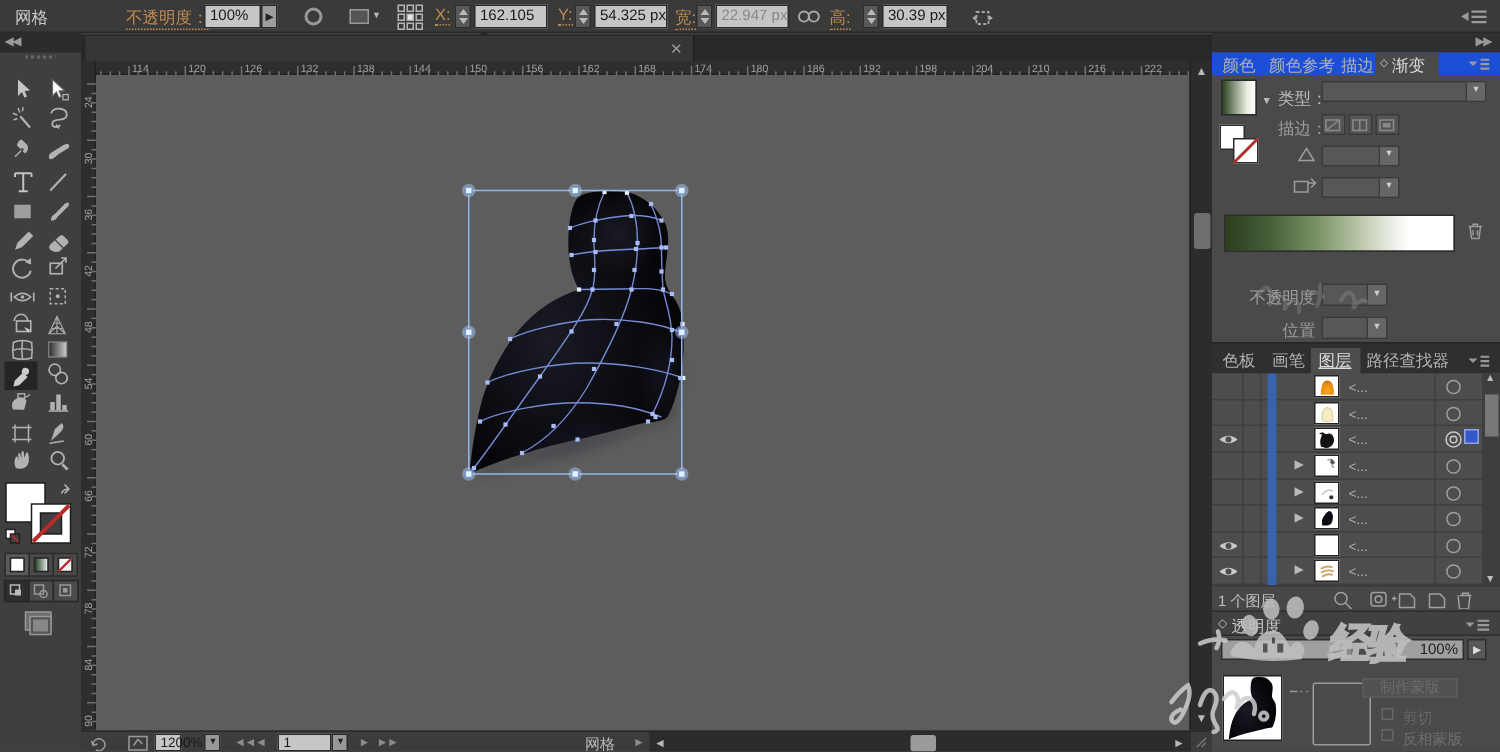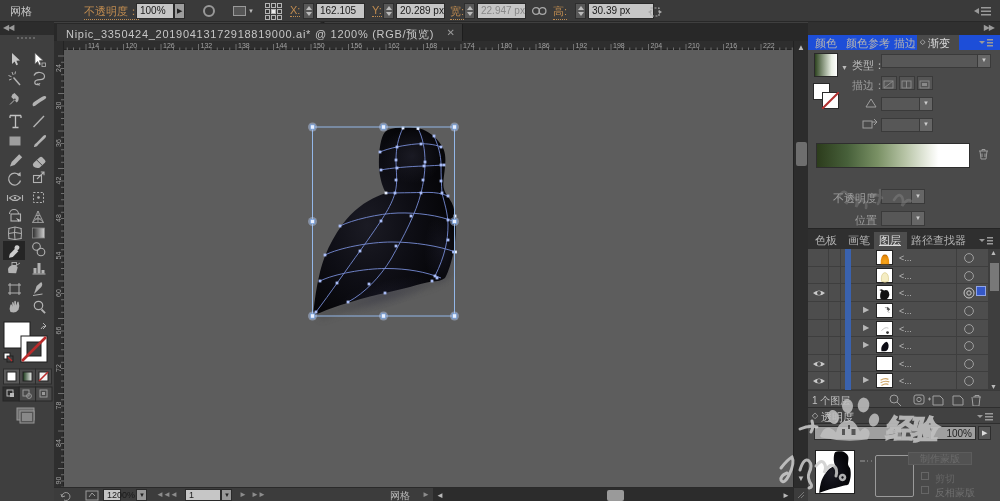--- a/index.html
+++ b/index.html
@@ -45,46 +45,45 @@
           <rect x="7.5" y="13.5" width="4" height="4"></rect>
           <rect x="13.5" y="13.5" width="4" height="4"></rect>
       </g>
       <rect x="7.5" y="7.5" width="4" height="4" fill="#e8e8e8" stroke="#b5b5b5"></rect>
     </svg>
     <span class="abs orange" style="left:290px;top:4px;border-bottom:1px dotted #bf8b50;">X:</span>
     <div class="abs stepper" style="left:303px;top:3px;"></div>
     <div class="abs inp" style="left:316px;top:3px;width:49px;height:16px;">162.105 p</div>
     <span class="abs orange" style="left:372px;top:4px;border-bottom:1px dotted #bf8b50;">Y:</span>
     <div class="abs stepper" style="left:383px;top:3px;"></div>
-    <div class="abs inp" style="left:396px;top:3px;width:49px;height:16px;">20.289 px</div>
+    <div class="abs inp" style="left:396px;top:3px;width:49px;height:16px;">54.325 px</div>
     <span class="abs orange" style="left:450px;top:4px;border-bottom:1px dotted #bf8b50;">宽:</span>
     <div class="abs stepper" style="left:464px;top:3px;"></div>
     <div class="abs inp" style="left:477px;top:3px;width:49px;height:16px;color:#888;">22.947 px</div>
     <svg class="abs" style="left:531px;top:5px;" width="17" height="12" fill="none" stroke="#a8a8a8" stroke-width="1.3">
       <circle cx="5" cy="6" r="3.4"></circle>
         <circle cx="11.5" cy="6" r="3.4"></circle>
     </svg>
     <span class="abs orange" style="left:553px;top:4px;border-bottom:1px dotted #bf8b50;">高:</span>
     <div class="abs stepper" style="left:575px;top:3px;"></div>
-    <div class="abs inp" style="left:588px;top:3px;width:66px;height:16px;">30.39 px</div>
+    <div class="abs inp" style="left:588px;top:3px;width:44px;height:16px;">30.39 px</div>
     <svg class="abs" style="left:647px;top:4px;" width="16" height="15" fill="none" stroke="#a8a8a8" stroke-width="1.2">
       <rect x="4" y="4" width="8" height="8" stroke-dasharray="2 1.5"></rect>
       <path d="M1 8 L4 6 L4 10 Z M15 8 L12 6 L12 10 Z" fill="#a8a8a8" stroke="none"></path>
     </svg>
     <svg class="abs" style="left:974px;top:6px;" width="18" height="10">
       <path d="M0 5 L5 2 L5 8 Z" fill="#9a9a9a"></path>
       <rect x="7" y="1" width="10" height="1.5" fill="#9a9a9a"></rect>
       <rect x="7" y="4.5" width="10" height="1.5" fill="#9a9a9a"></rect>
       <rect x="7" y="8" width="10" height="1.5" fill="#9a9a9a"></rect>
     </svg>
   </div>
 
   <div class="abs" id="tabbar" style="left:0;top:23px;width:810px;height:18px;background:#282828;">
     <div class="abs" style="left:57px;top:1px;width:406px;height:17px;background:#363636;border-right:1px solid #1d1d1d;">
-      <span style="position:absolute;left:9px;top:3px;font-size:11px;letter-spacing:0.72px;color:#c6c6c6;">Nipic_3350424_20190413172918819000.ai* @ 1200% (RGB/预览)</span>
       <span style="position:absolute;right:7px;top:3px;font-size:10px;color:#9a9a9a;">✕</span>
     </div>
   </div>
 
   <div class="abs" id="toolbar" style="left:0;top:22px;width:54px;height:479px;background:#3f3f3f;">
     <div class="abs" style="left:0;top:0;width:54px;height:13px;background:#2c2c2c;">
       <span style="position:absolute;left:3px;top:1px;font-size:8px;color:#999;letter-spacing:-1px;">◀◀</span>
     </div>
     <div class="abs" style="left:17px;top:15px;width:20px;height:2px;background:repeating-linear-gradient(90deg,#666 0 2px,transparent 2px 4px);"></div>
     <svg id="tools" class="abs" style="left:0;top:0;" width="54" height="410">

